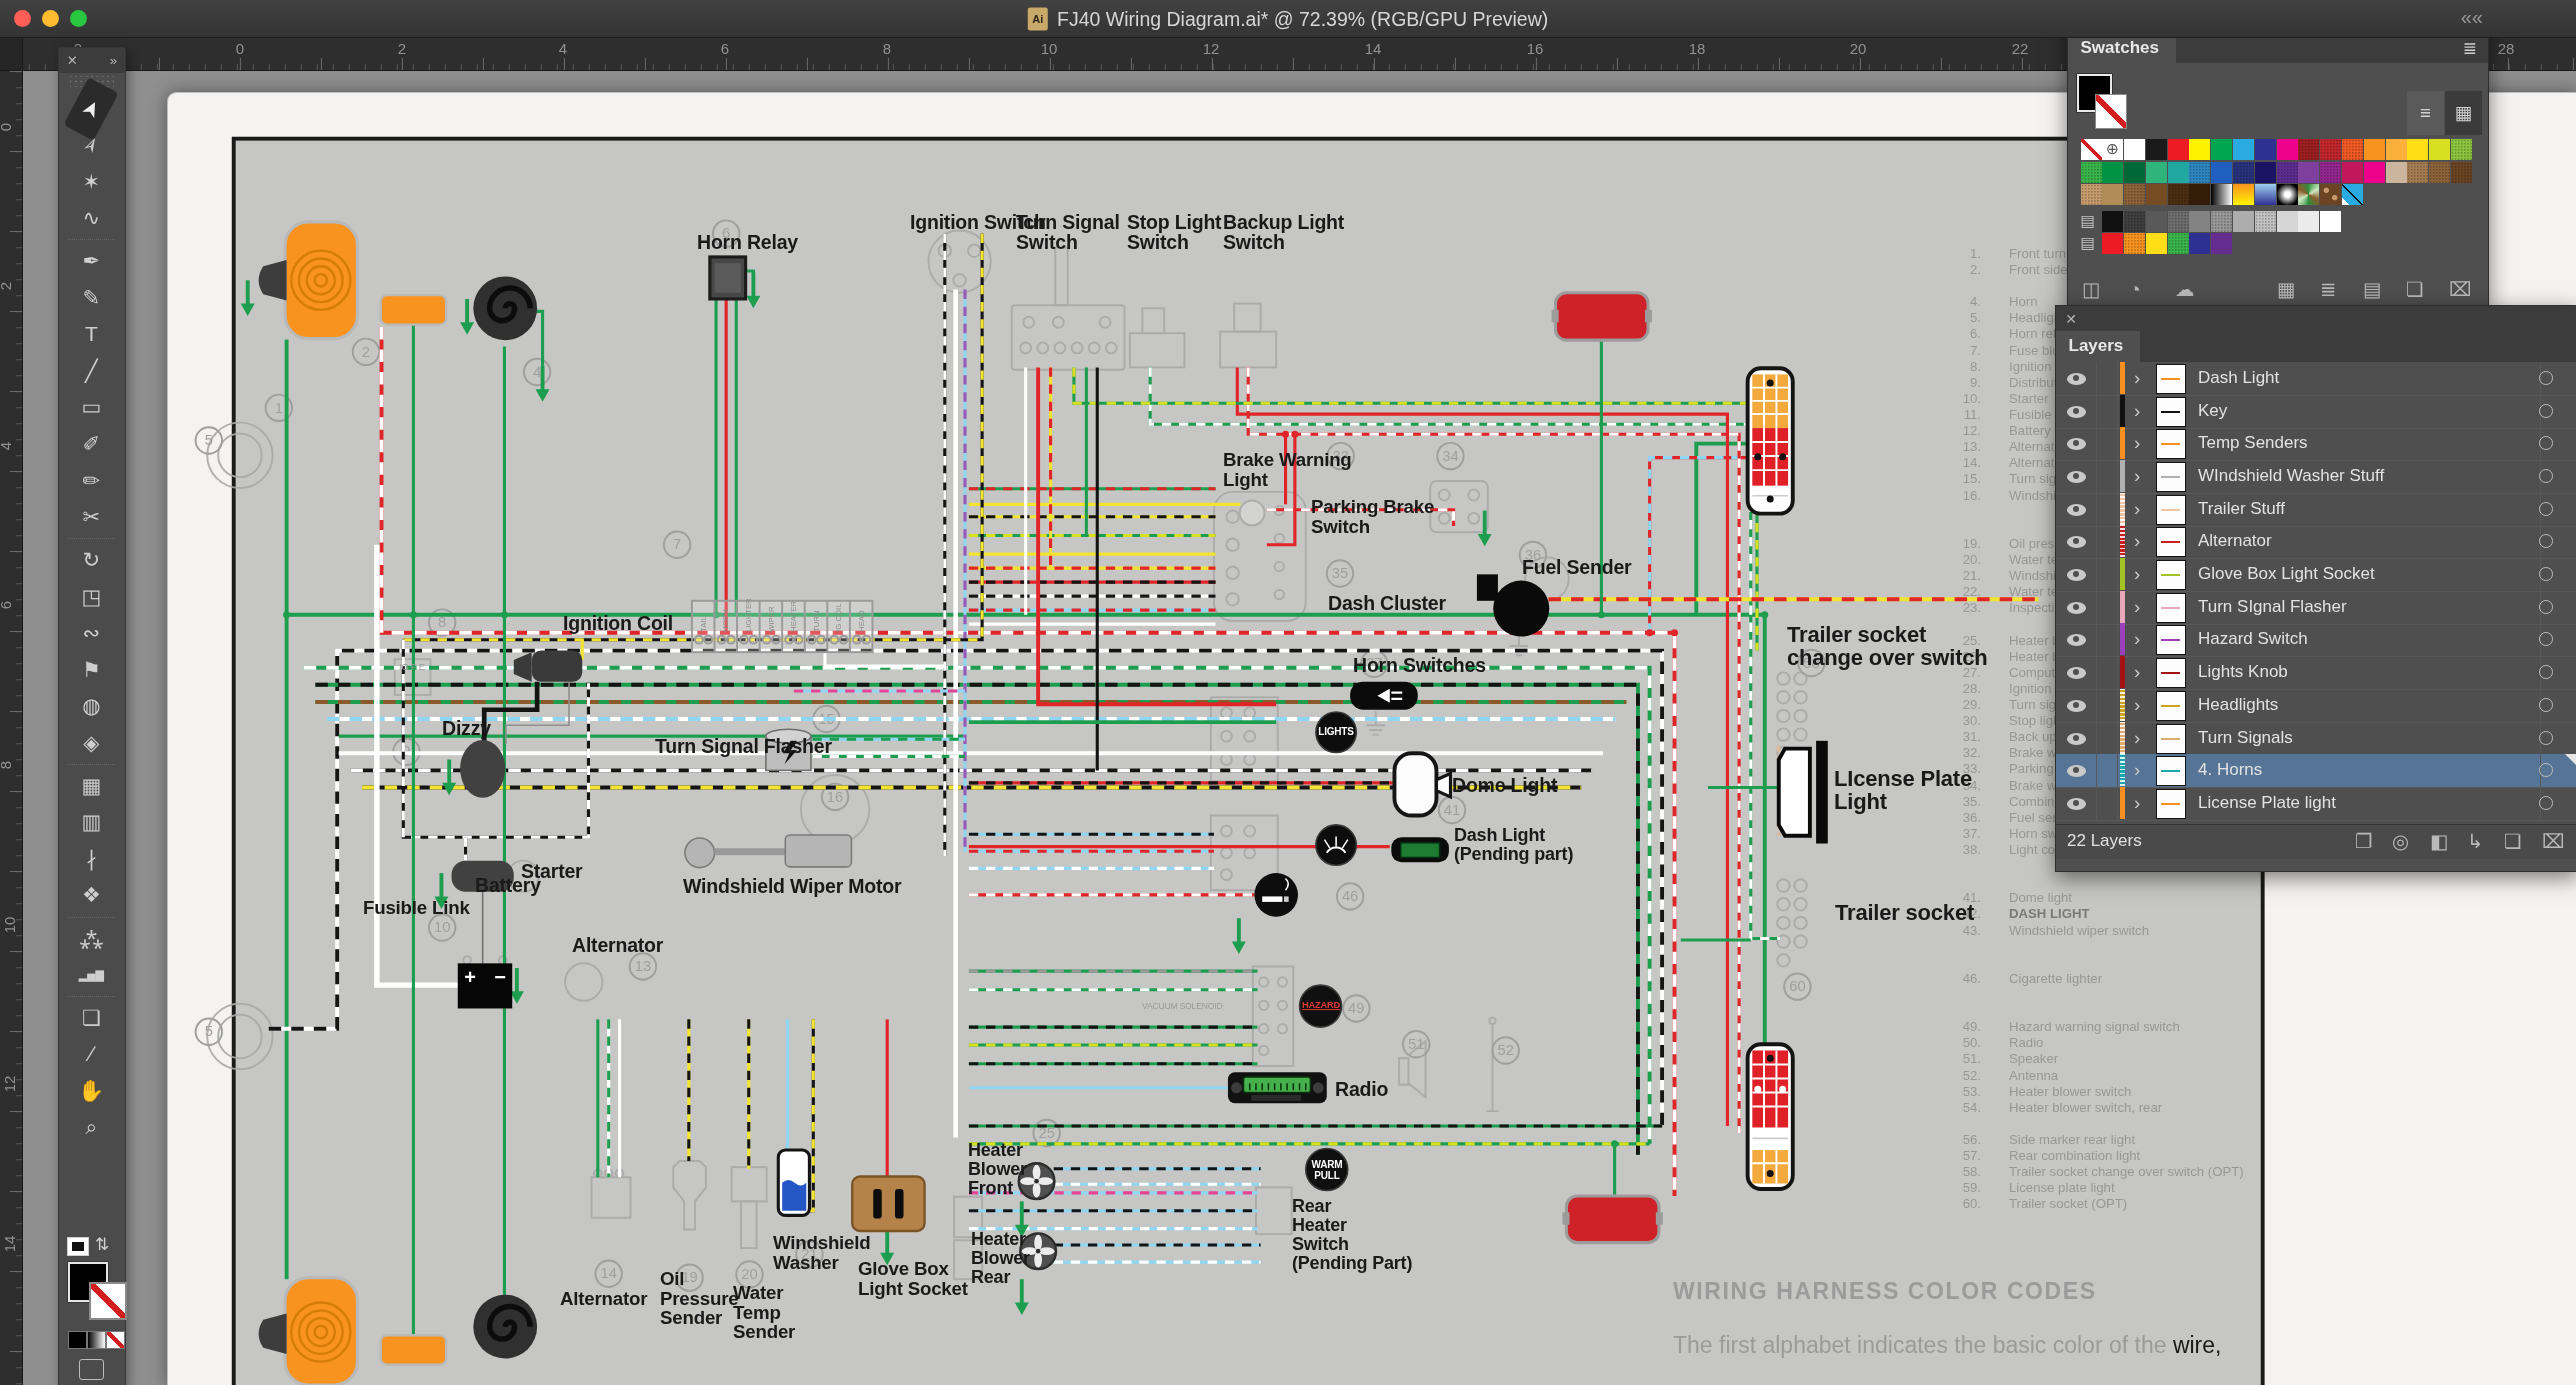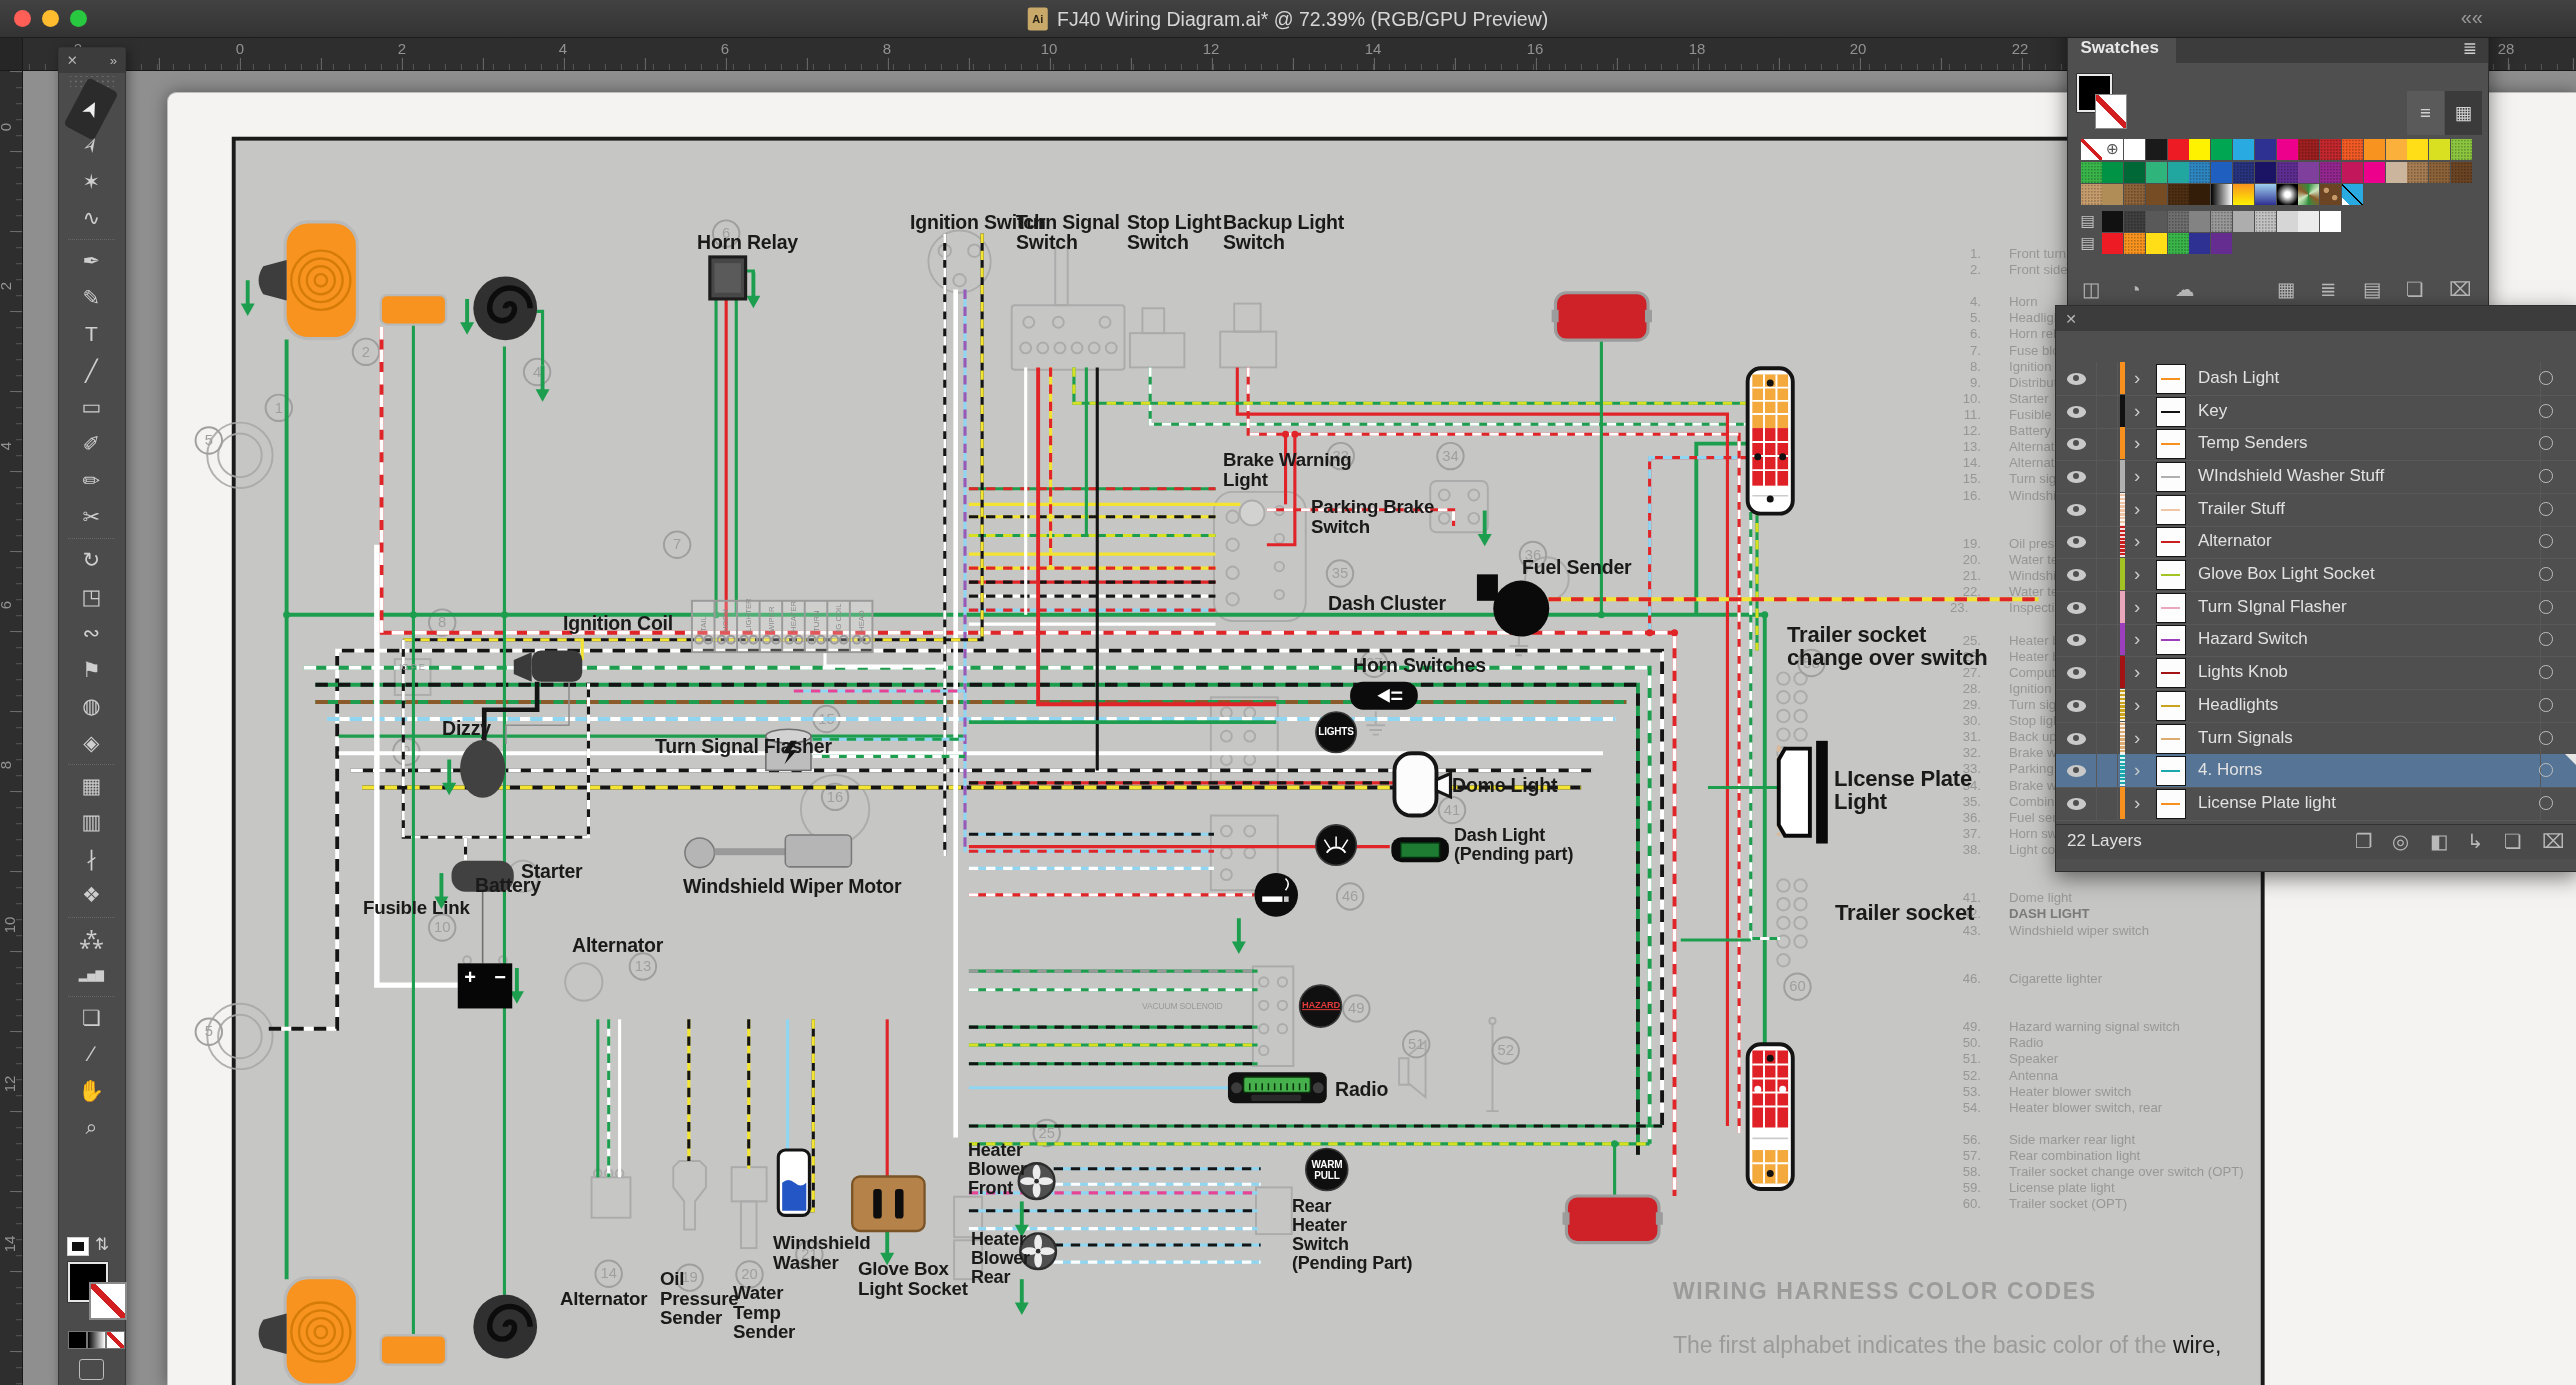--- a/index.html
+++ b/index.html
@@ -722,21 +722,21 @@
         <div class="legend-num" style="left: 1950px; top: 488px; width: 31px; text-align: right;">16.</div>
         <div class="legend-item" style="left: 2009px; top: 488px;">Windshield wiper</div>
         <div class="legend-num" style="left: 1950px; top: 536px; width: 31px; text-align: right;">19.</div>
         <div class="legend-item" style="left: 2009px; top: 536px;">Oil pressure sender</div>
         <div class="legend-num" style="left: 1950px; top: 552px; width: 31px; text-align: right;">20.</div>
         <div class="legend-item" style="left: 2009px; top: 552px;">Water temperature sender</div>
         <div class="legend-num" style="left: 1950px; top: 568px; width: 31px; text-align: right;">21.</div>
         <div class="legend-item" style="left: 2009px; top: 568px;">Windshield washer</div>
         <div class="legend-num" style="left: 1950px; top: 584px; width: 31px; text-align: right;">22.</div>
         <div class="legend-item" style="left: 2009px; top: 584px;">Water temperature gauge</div>
-        <div class="legend-num" style="left: 1950px; top: 600px; width: 31px; text-align: left;">23.</div>
+        <div class="legend-num" style="left: 1950px; top: 600px; width: 31px; text-align: right;">23.</div>
         <div class="legend-item" style="left: 2009px; top: 600px;">Inspection light</div>
         <div class="legend-num" style="left: 1950px; top: 633px; width: 31px; text-align: right;">25.</div>
         <div class="legend-item" style="left: 2009px; top: 633px;">Heater blower motor</div>
         <div class="legend-num" style="left: 1950px; top: 649px; width: 31px; text-align: right;">26.</div>
         <div class="legend-item" style="left: 2009px; top: 649px;">Heater blower motor</div>
         <div class="legend-num" style="left: 1950px; top: 665px; width: 31px; text-align: right;">27.</div>
         <div class="legend-item" style="left: 2009px; top: 665px;">Computor</div>
         <div class="legend-num" style="left: 1950px; top: 681px; width: 31px; text-align: right;">28.</div>
         <div class="legend-item" style="left: 2009px; top: 681px;">Ignition switch</div>
         <div class="legend-num" style="left: 1950px; top: 697px; width: 31px; text-align: right;">29.</div>
@@ -979,20 +979,23 @@
         <div class="ficon" style="left: 338px; top: 271px;">❏</div>
         <div class="ficon" style="left: 381px; top: 271px;">⌧</div>
       </div>
   </div>
 
   <div class="panel" id="layers-panel" style="left:2055px;top:305px;width:521px;height:565px">
     <div class="p-head">
         <span>✕</span>
         <span></span>
       </div>
+    <div class="p-tabs">
+      <div class="p-tab">Layers</div>
+    </div>
     <div id="layers-rows" style="position:absolute;left:0;top:56px;width:520px;height:459px">
         <div class="lrow" style="top: 0px;">
           <div class="eye"></div>
           <div class="lvline" style="left: 40px;"></div>
           <div class="lvline" style="left: 61px;"></div>
           <div class="cbar" style="background: rgb(247, 144, 30);"></div>
           <div class="larrow">›</div>
           <div class="thumb">
             <div style="background: rgb(247, 144, 30);"></div>
           </div>

